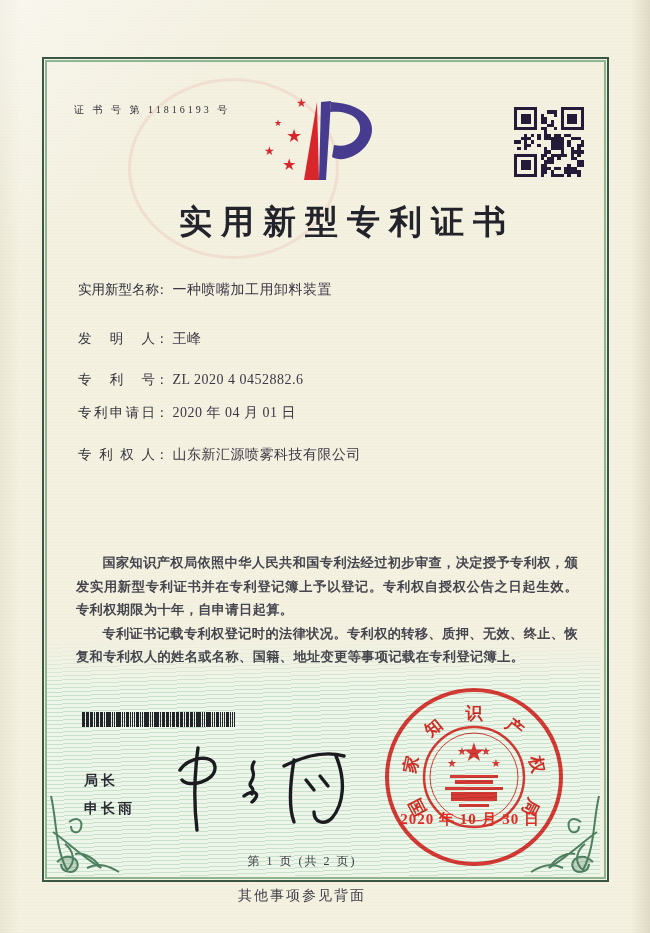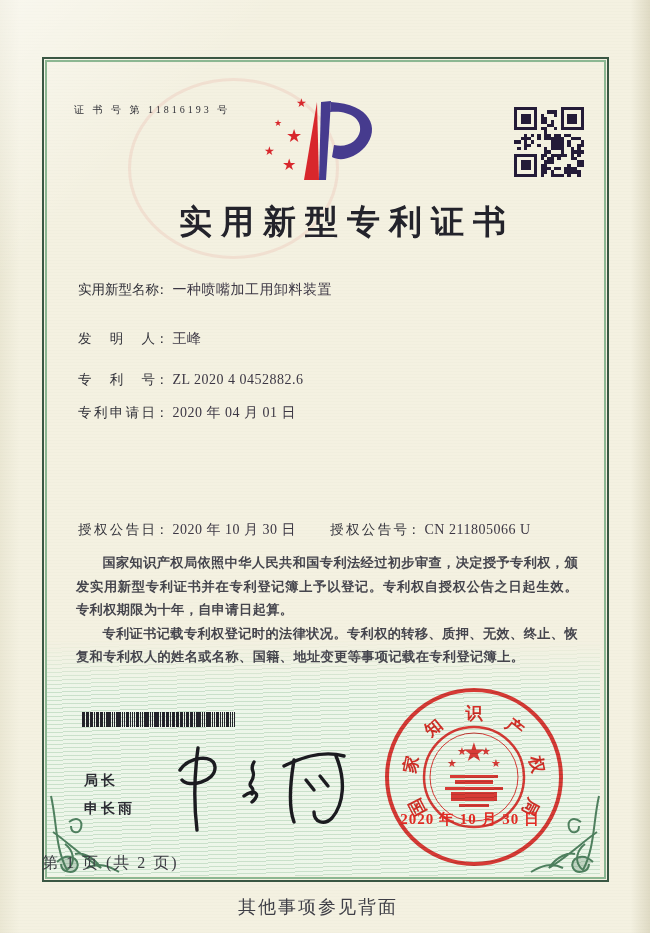--- a/index.html
+++ b/index.html
@@ -67,22 +67,22 @@
     border:4px solid #e8312f;z-index:5;mix-blend-mode:multiply;opacity:.95;
   }
   .seal-ring{position:absolute;inset:0;}
   .seal-ring span{position:absolute;left:50%;top:50%;font-size:17px;font-weight:bold;color:#e4261f;}
   .seal-emblem{position:absolute;left:25px;top:27px;}
   .seal-date{position:absolute;left:388px;top:810px;width:164px;text-align:center;z-index:6;
     color:#e02b23;font-size:15px;font-weight:bold;letter-spacing:1px;}
   .corner{position:absolute;z-index:2;}
   .corner.left{left:47px;top:792px;}
   .corner.right{left:528px;top:792px;transform:scaleX(-1);}
-  .page-indicator{position:absolute;left:42px;top:853px;width:520px;font-size:16px;color:#3b3b42;letter-spacing:2px;z-index:2;}
-  .back-note{position:absolute;left:238px;top:887px;font-size:18px;color:#3e3e46;letter-spacing:2px;margin-top:8px;}
+  .page-indicator{position:absolute;left:42px;top:853px;width:520px;text-align:center;font-size:12px;color:#3b3b42;letter-spacing:2px;z-index:2;}
+  .back-note{position:absolute;left:238px;top:887px;font-size:14px;color:#3e3e46;letter-spacing:2px;}
 </style>
 </head>
 <body>
 
 <div id="page">
 
   <div class="frame">
     <div class="frame-inner"></div>
   </div>
 
@@ -246,22 +246,22 @@
   </div>
   <div class="frow" style="top:281px">
     <span class="flabel">实用新型名称</span><span class="colon">：</span><span class="fvalue">一种喷嘴加工用卸料装置</span>
   </div>
   <div class="frow" style="top:371px">
     <span class="flabel">专利号</span><span class="colon">：</span><span class="fvalue">ZL 2020 4 0452882.6</span>
   </div>
   <div class="frow" style="top:404px">
     <span class="flabel">专利申请日</span><span class="colon">：</span><span class="fvalue">2020 年 04 月 01 日</span>
   </div>
-  <div class="frow" style="top:521px">
-    <span class="grant-first"><span class="flabel">授权公告日</span><span class="colon">：</span><span class="fvalue">2020 年 10 月 30 日</span></span><span><span class="flabel">授权公告号</span><span class="colon">：</span><span class="fvalue">CN 211805066 U</span></span>
+  <div class="frow" style="top:446px">
+    <span class="flabel">专利权人</span><span class="colon">：</span><span class="fvalue">山东新汇源喷雾科技有限公司</span>
   </div>
 
   <div class="body-text">
     <p>国家知识产权局依照中华人民共和国专利法经过初步审查，决定授予专利权，颁发实用新型专利证书并在专利登记簿上予以登记。专利权自授权公告之日起生效。专利权期限为十年，自申请日起算。</p>
     <p>专利证书记载专利权登记时的法律状况。专利权的转移、质押、无效、终止、恢复和专利权人的姓名或名称、国籍、地址变更等事项记载在专利登记簿上。</p>
   </div>
 
   <div class="barcode"></div>
 
   <div class="signer">

